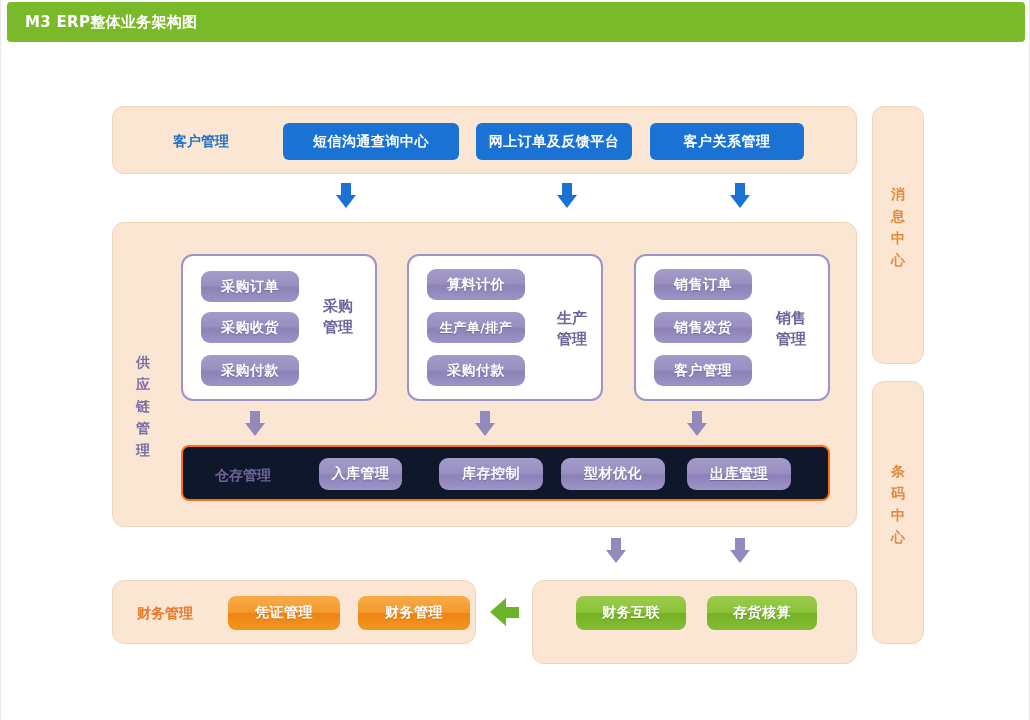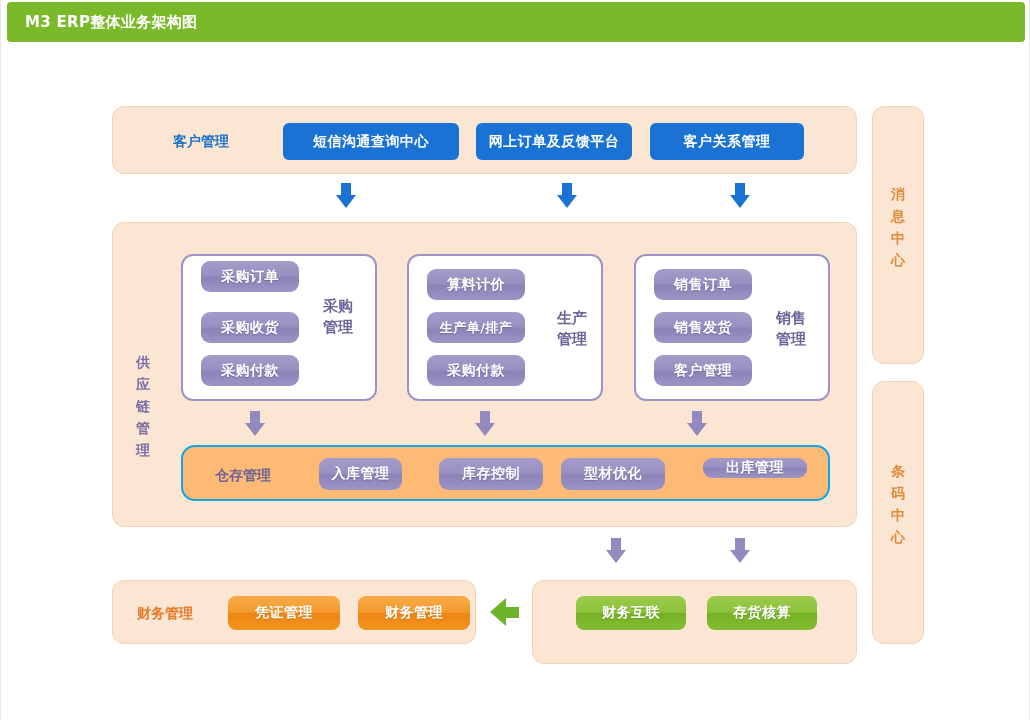--- a/index.html
+++ b/index.html
@@ -109,23 +109,23 @@
     font-size: 15px;
     font-weight: bold;
     line-height: 21px;
     text-align: center;
     white-space: pre-line;
   }
 
   
   .warehouse-card {
     position: absolute;
-    background: #fdba74;
-    border: 2px solid #0ea5e9;
-    border-radius: 14px;
+    background: #0f172a;
+    border: 2px solid #f97316;
+    border-radius: 8px;
     box-sizing: border-box;
   }
 
   
   .side-panel {
     position: absolute;
     background: #fbe6d4;
     border: 1px solid #f3d3b8;
     border-radius: 12px;
     box-sizing: border-box;
@@ -217,21 +217,21 @@
 
     <div class="vtext vtext-purple" style="left:16px; top:128px; width:28px;">
       <span>供</span>
       <span>应</span>
       <span>链</span>
       <span>管</span>
       <span>理</span>
     </div>
 
     <div class="module-card" style="left:68px; top:31px; width:196px; height:147px;">
-      <div class="pill pill-purple" style="left:18px; top:5px; width:98px; height:31px;">采购订单</div>
+      <div class="pill pill-purple" style="left:18px; top:15px; width:98px; height:31px;">采购订单</div>
       <div class="pill pill-purple" style="left:18px; top:56px; width:98px; height:31px;">采购收货</div>
       <div class="pill pill-purple" style="left:18px; top:99px; width:98px; height:31px;">采购付款</div>
       <div class="module-title" style="left:128px; top:40px; width:54px;">采购
 管理</div>
     </div>
 
     <div class="module-card" style="left:294px; top:31px; width:196px; height:147px;">
       <div class="pill pill-purple" style="left:18px; top:56px; width:98px; height:31px; font-size:13px;">生产单/排产</div>
       <div class="pill pill-purple" style="left:18px; top:13px; width:98px; height:31px;">算料计价</div>
       <div class="pill pill-purple" style="left:18px; top:99px; width:98px; height:31px;">采购付款</div>
@@ -258,21 +258,21 @@
     <div class="arrow-down arrow-purple" style="left:574px; top:188px;">
       <div class="shaft"></div>
         <div class="head"></div>
     </div>
 
     <div class="warehouse-card" style="left:68px; top:222px; width:649px; height:56px;">
       <div class="row-label label-purple" style="left:32px; top:20px;">仓存管理</div>
       <div class="pill pill-purple" style="left:136px; top:11px; width:83px; height:32px;">入库管理</div>
       <div class="pill pill-purple" style="left:256px; top:11px; width:104px; height:32px;">库存控制</div>
       <div class="pill pill-purple" style="left:378px; top:11px; width:104px; height:32px;">型材优化</div>
-      <div class="pill pill-purple" style="left:520px; top:11px; width:104px; height:20px;">出库管理</div>
+      <div class="pill pill-purple" style="left:504px; top:11px; width:104px; height:32px;text-decoration:underline;">出库管理</div>
     </div>
   </div>
 
   <div class="arrow-down arrow-purple" style="left:605px; top:538px;">
     <div class="shaft"></div>
       <div class="head"></div>
   </div>
   <div class="arrow-down arrow-purple" style="left:729px; top:538px;">
     <div class="shaft"></div>
       <div class="head"></div>

